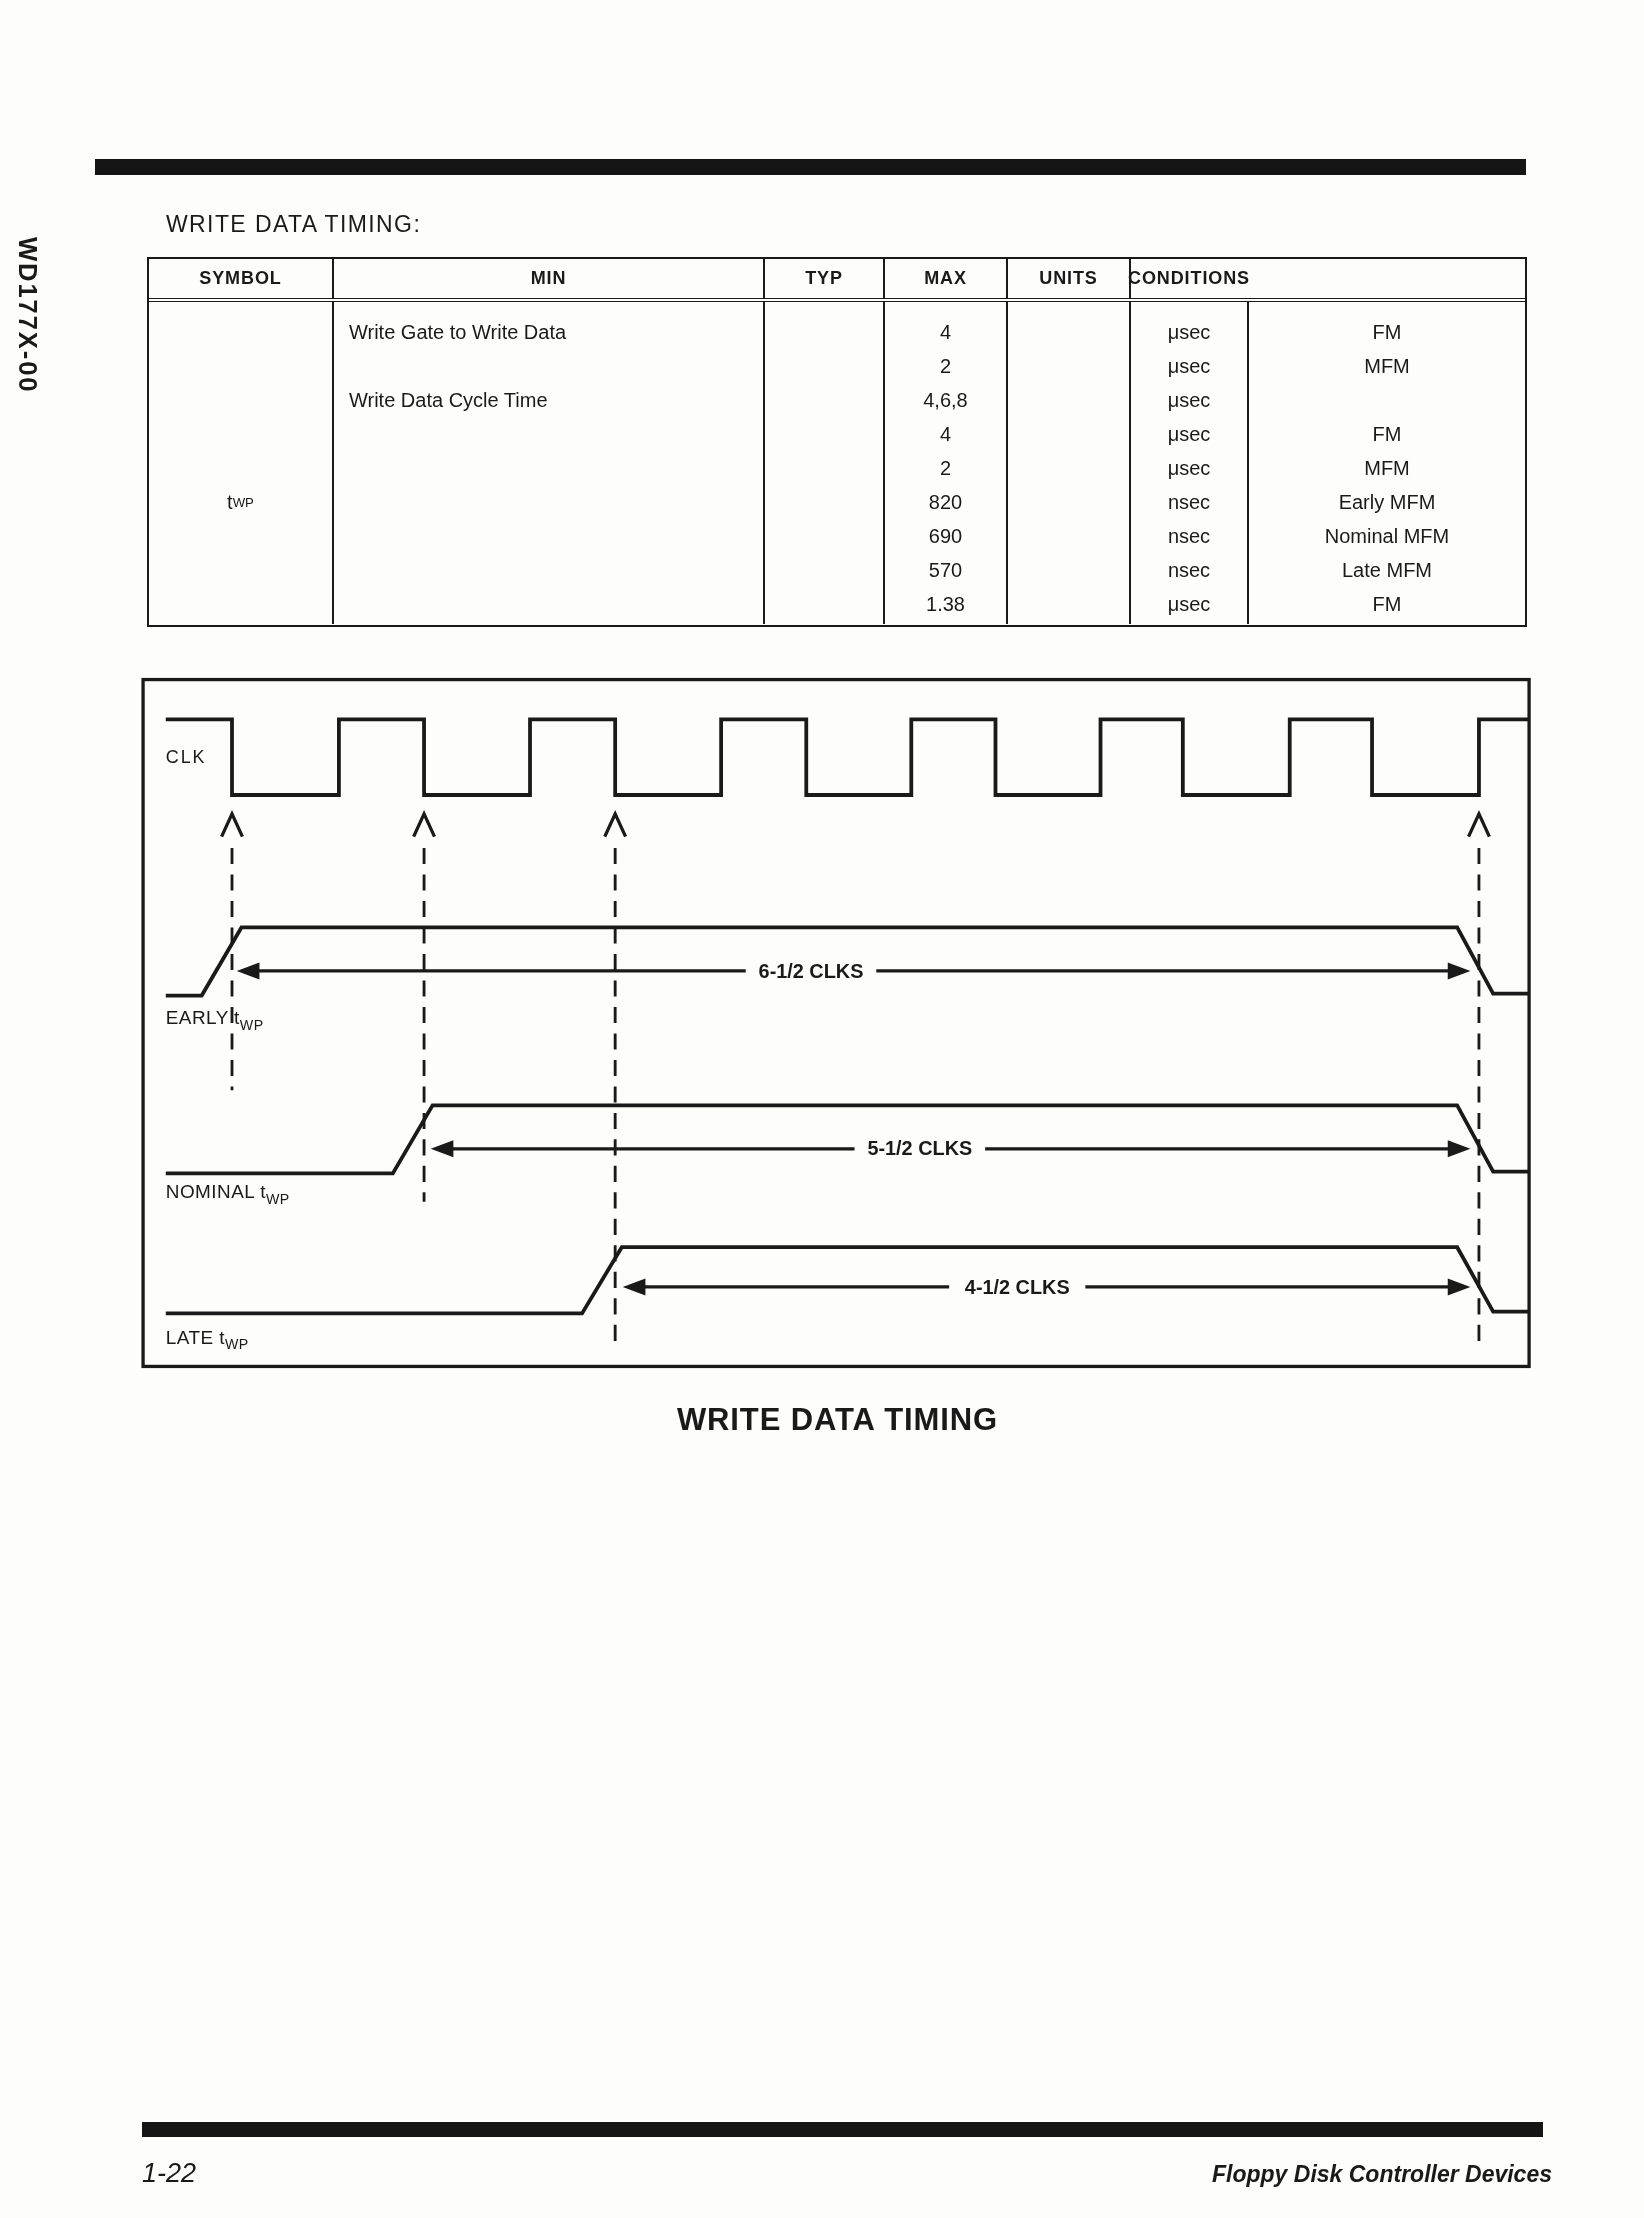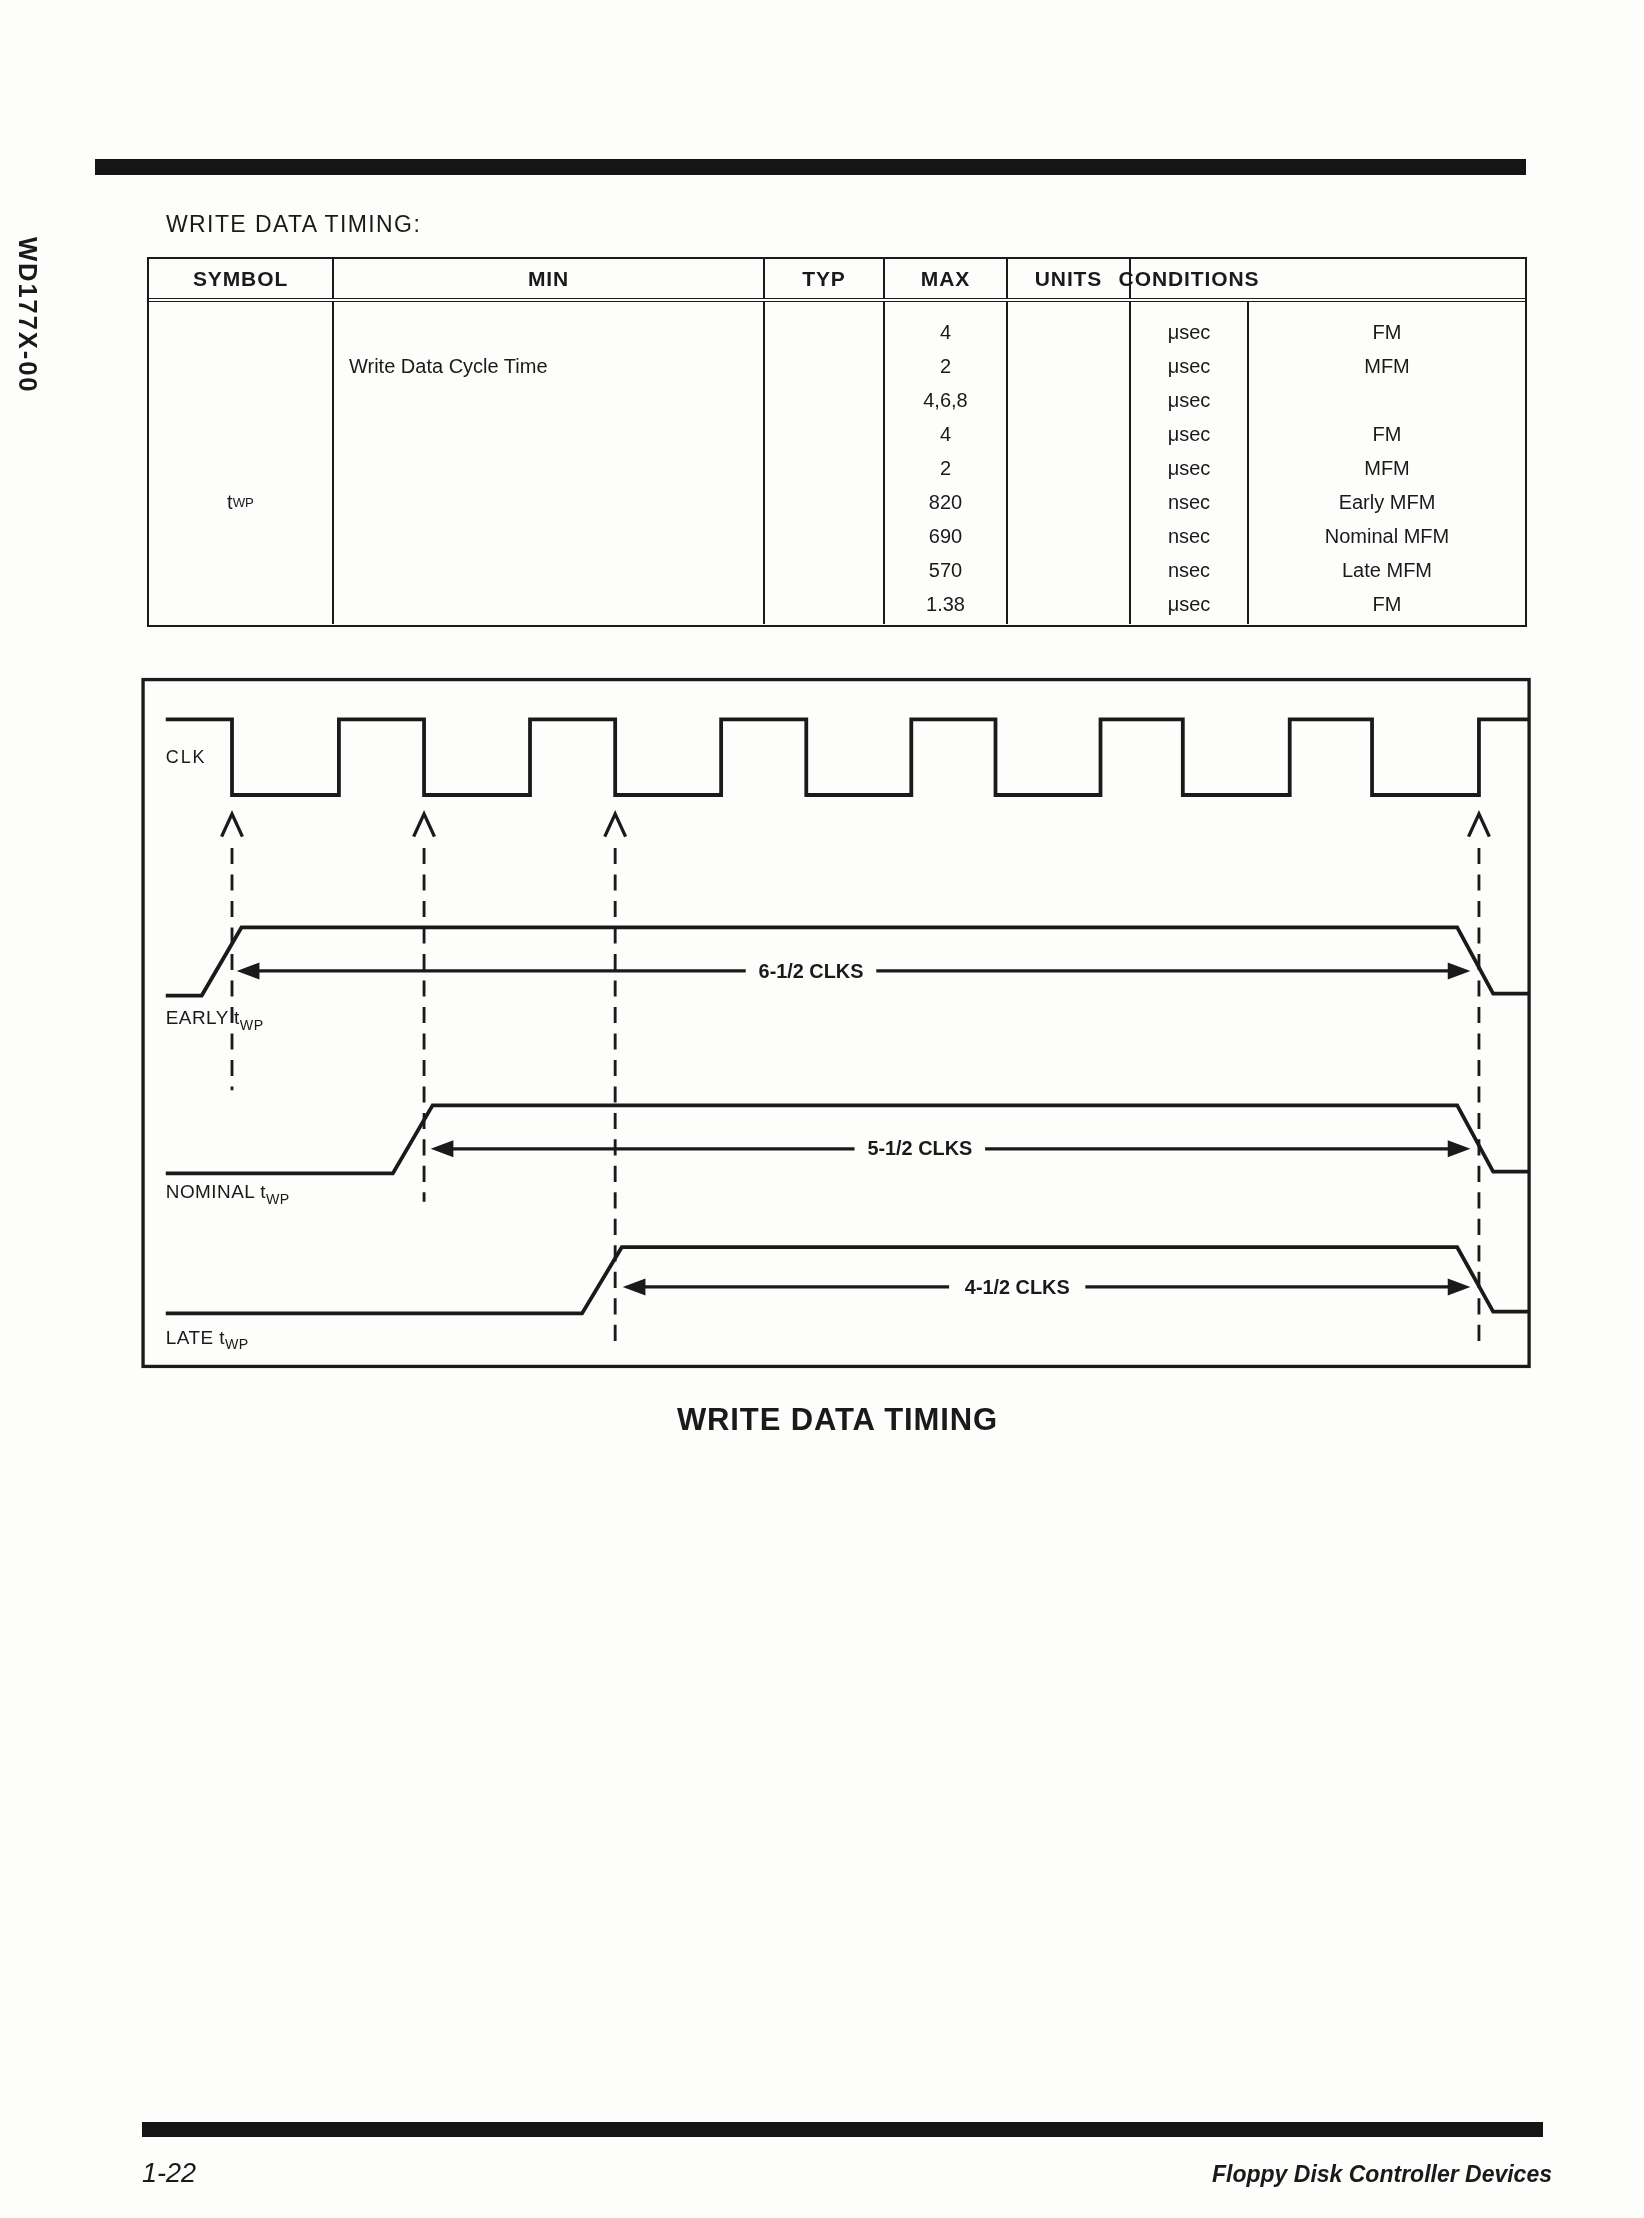--- a/index.html
+++ b/index.html
@@ -27,21 +27,21 @@
     position:absolute; left:147px; top:257px; width:1380px; height:370px;
     border:2.8px solid #1a1a1a; box-sizing:border-box; background:#fdfdfc;
   }
   .thead {
     display:grid; height:43px; box-sizing:border-box;
     grid-template-columns:183px 431px 120px 123px 123px 118px 1fr;
     border-bottom:4.7px double #1a1a1a;
   }
   .thead .hcell {
     display:flex; align-items:center; justify-content:center;
-    font-size:21px; font-weight:600; letter-spacing:0.9px;
+    font-size:18px; font-weight:600; letter-spacing:0.9px;
     border-left:2.8px solid #1a1a1a; box-sizing:border-box;
   }
   .thead .hcell:first-child { border-left:none; }
   .tbody {
     display:grid; height:322px; box-sizing:border-box;
     grid-template-columns:183px 431px 120px 123px 123px 118px 1fr;
   }
   .col { box-sizing:border-box; border-left:2.8px solid #1a1a1a; padding-top:13.2px; }
   .col:first-child { border-left:none; }
   .cell {
@@ -105,20 +105,21 @@
         <div class="cell"></div>
         <div class="cell">
             <span>t</span>
             <sub>WP</sub>
           </div>
         <div class="cell"></div>
         <div class="cell"></div>
         <div class="cell"></div>
       </div>
       <div class="col col-char">
+        <div class="cell">Write Gate to Write Data</div>
         <div class="cell"></div>
         <div class="cell">Write Data Cycle Time</div>
         <div class="cell"></div>
         <div class="cell"></div>
         <div class="cell"></div>
         <div class="cell"></div>
       </div>
       <div class="col">
         <div class="cell"></div>
         <div class="cell"></div>

